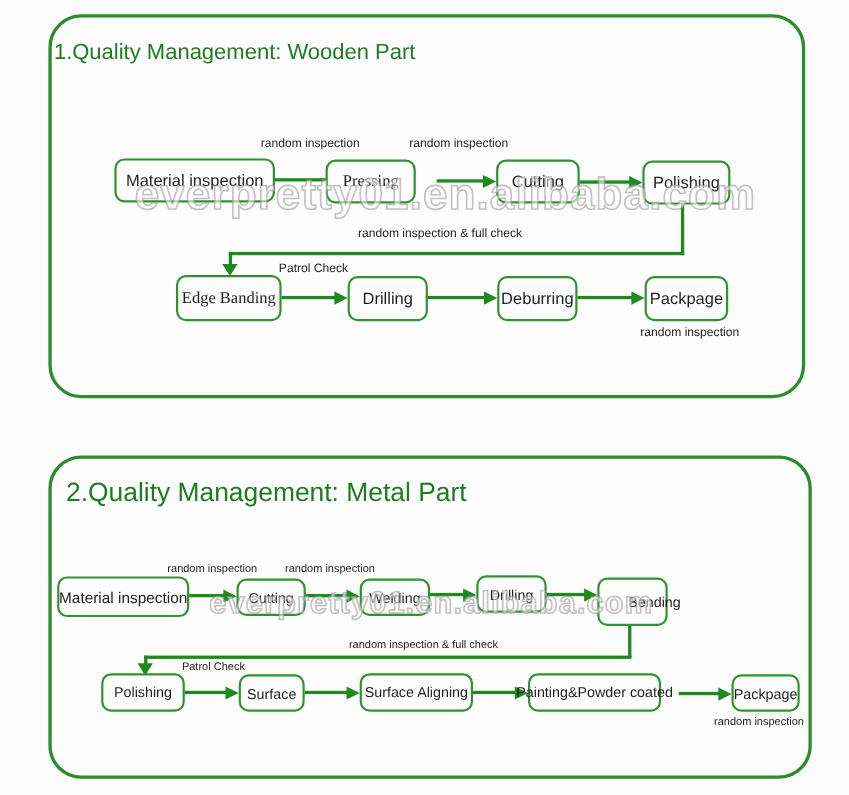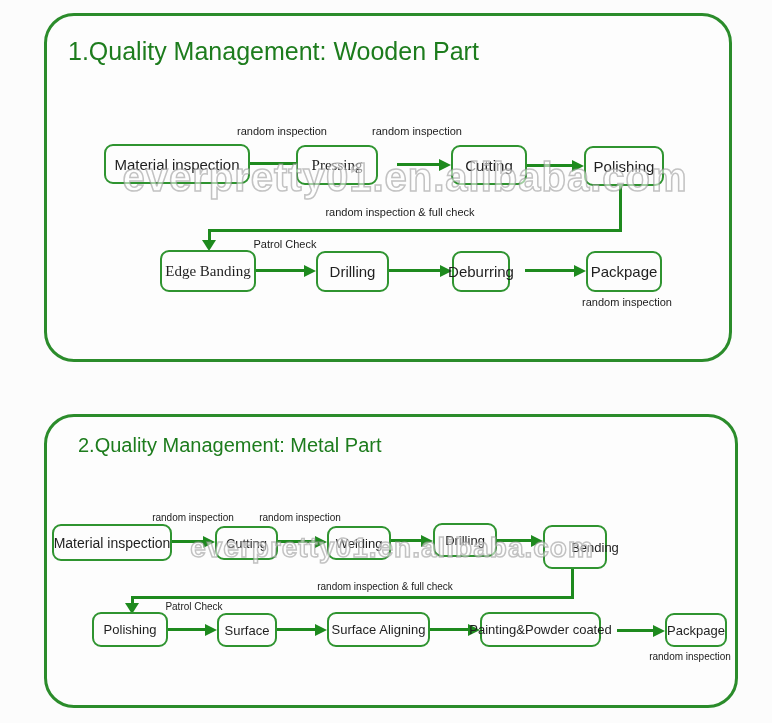--- a/index.html
+++ b/index.html
@@ -65,21 +65,21 @@
     white-space:nowrap;
     transform:translateX(-50%);
     z-index:4;
     pointer-events:none;
   }
 </style>
 </head>
 <body>
 
 <div class="panel" style="left:44px;top:13px;width:682px;height:343px;"></div>
-<div class="ptitle" style="left:68px;top:37px;font-size:25px;">1.Quality Management: Wooden Part</div>
+<div class="ptitle" style="left:49px;top:37px;font-size:20px;">1.Quality Management: Wooden Part</div>
 
 <div class="node f16" style="left:104px;top:144px;width:146px;height:40px;">Material inspection</div>
 <div class="node f16" style="left:296px;top:145px;width:82px;height:40px;font-family:Liberation Serif, serif;">Pressing</div>
 <div class="node f16" style="left:451px;top:145px;width:76px;height:40px;">Cutting</div>
 <div class="node f16" style="left:584px;top:146px;width:80px;height:40px;">Polishing</div>
 
 <div class="hl" style="left:250px;top:162px;width:54px;height:3px;"></div>
 <div class="ar" style="left:303px;top:158px;"></div>
 <div class="hl" style="left:397px;top:163px;width:43px;height:3px;"></div>
 <div class="ar" style="left:439px;top:159px;"></div>
@@ -90,37 +90,37 @@
 <div class="lbl s11" style="left:417px;top:125px;">random inspection</div>
 
 <div class="vl" style="left:619px;top:186px;width:3px;height:46px;"></div>
 <div class="hl" style="left:208px;top:229px;width:414px;height:3px;"></div>
 <div class="vl" style="left:208px;top:229px;width:3px;height:13px;"></div>
 <div class="ad" style="left:202px;top:240px;"></div>
 <div class="lbl s11" style="left:400px;top:206px;">random inspection &amp; full check</div>
 
 <div class="node f16" style="left:160px;top:250px;width:96px;height:42px;font-family:Liberation Serif, serif;">Edge Banding</div>
 <div class="node f16" style="left:316px;top:251px;width:73px;height:41px;">Drilling</div>
-<div class="node f16" style="left:452px;top:251px;width:58px;height:41px;">Deburring</div>
+<div class="node f16" style="left:452px;top:251px;width:73px;height:41px;">Deburring</div>
 <div class="node f16" style="left:586px;top:251px;width:76px;height:41px;">Packpage</div>
 
 <div class="hl" style="left:256px;top:269px;width:49px;height:3px;"></div>
 <div class="ar" style="left:304px;top:265px;"></div>
 <div class="hl" style="left:389px;top:269px;width:52px;height:3px;"></div>
 <div class="ar" style="left:440px;top:265px;"></div>
 <div class="hl" style="left:525px;top:269px;width:50px;height:3px;"></div>
 <div class="ar" style="left:574px;top:265px;"></div>
 
 <div class="lbl s11" style="left:285px;top:238px;">Patrol Check</div>
 <div class="lbl s11" style="left:627px;top:296px;">random inspection</div>
 
 <div class="wm" style="left:405px;top:155px;font-size:40px;">everpretty01.en.alibaba.com</div>
 
 <div class="panel" style="left:44px;top:414px;width:688px;height:288px;"></div>
-<div class="ptitle" style="left:60px;top:434px;font-size:20px;margin-left:18px;">2.Quality Management: Metal Part</div>
+<div class="ptitle" style="left:60px;top:434px;font-size:24px;">2.Quality Management: Metal Part</div>
 
 <div class="node f14" style="left:52px;top:524px;width:120px;height:37px;">Material inspection</div>
 <div class="node f13" style="left:215px;top:526px;width:63px;height:34px;">Cutting</div>
 <div class="node f13" style="left:327px;top:526px;width:64px;height:34px;text-align:center;">Welding</div>
 <div class="node f13" style="left:433px;top:523px;width:64px;height:34px;">Drilling</div>
 <div class="node f13" style="left:543px;top:525px;width:64px;height:44px;padding-left:40px;">Bending</div>
 
 <div class="hl" style="left:172px;top:540px;width:32px;height:3px;"></div>
 <div class="ar" style="left:203px;top:536px;"></div>
 <div class="hl" style="left:278px;top:540px;width:38px;height:3px;"></div>

